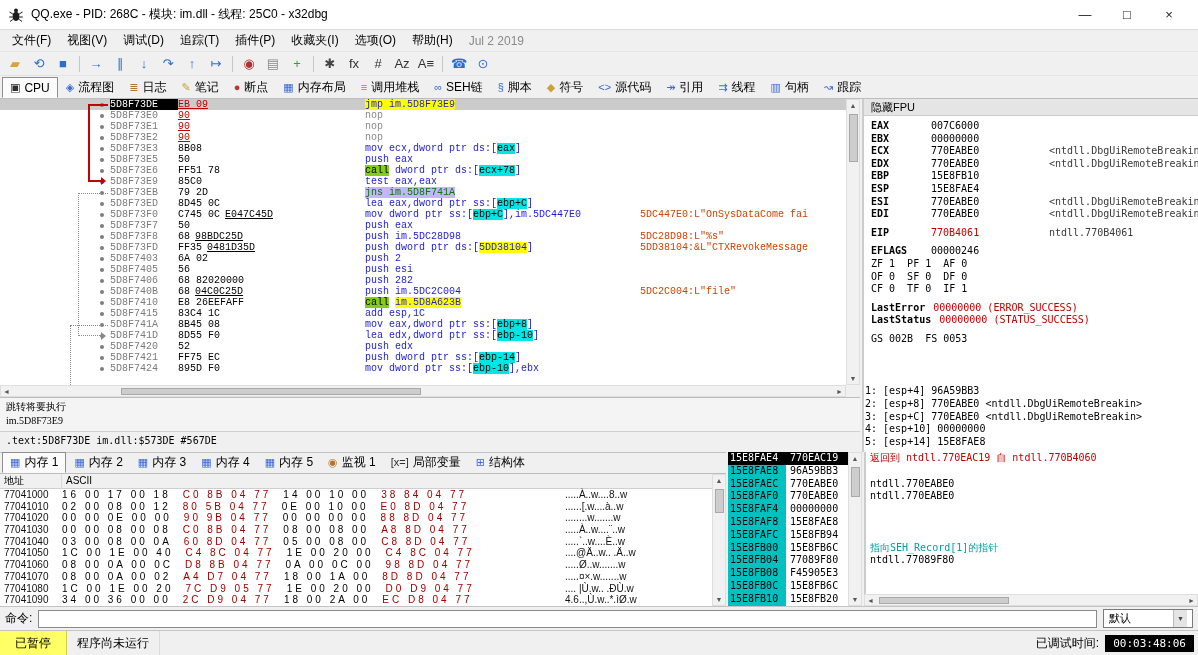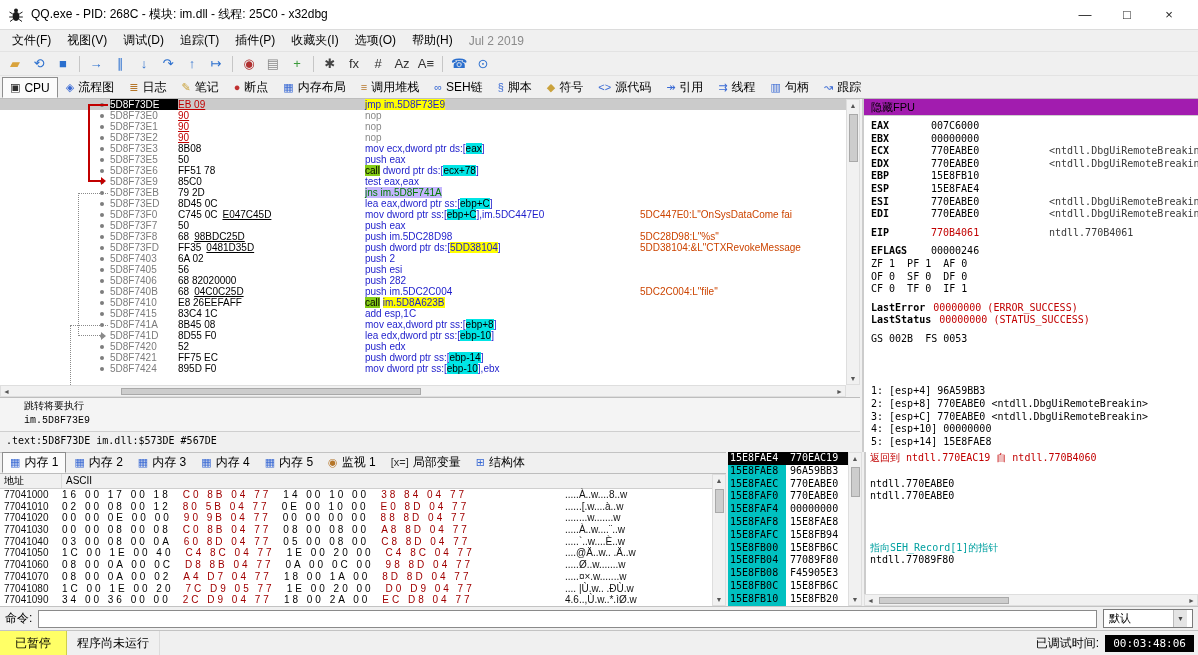--- a/index.html
+++ b/index.html
@@ -24,21 +24,21 @@
 
   
   #tabbar{position:absolute;left:0;top:76px;width:1198px;height:23px;background:#f0f0f0;border-bottom:1px solid #bdbdbd;display:flex;align-items:flex-end;padding:0 2px;gap:1px}
   .tab{display:flex;align-items:center;gap:4px;height:21px;padding:1px 7px;white-space:nowrap}
   .tab.active{background:#fbfbfb;border:1px solid #8e8e8e;border-bottom:1px solid #fbfbfb}
   .tab-ic{font-size:11px;line-height:11px}
   .tab-lb{font-size:12px}
 
   
   #disasm{position:absolute;left:0;top:99px;width:846px;height:286px;background:#fff;overflow:hidden}
-  .drow{display:flex;height:11px;line-height:11px;font-family:Liberation Sans, sans-serif;font-size:10px;white-space:pre}
+  .drow{display:flex;height:11px;line-height:11px;font-family:Liberation Mono, monospace;font-size:10px;white-space:pre}
   .drow.sel{background:#cbcbcb}
   .dgut{width:110px;flex:none;display:flex;justify-content:flex-end;align-items:center;padding-right:6px}
   .bp-dot{width:4px;height:4px;border-radius:50%;background:#7d7d7d}
   .daddr{width:68px;flex:none;color:#7b7b7b}
   .daddr.asel{background:#000;color:#fff}
   .dbytes{width:187px;flex:none}
   .dbytes span{margin-right:5px}
   .dops{width:275px;flex:none}
   .dcomment{flex:1;color:#cc4400;overflow:hidden}
   .bt0{color:#000}.bt1{color:#c10000;text-decoration:underline}.bt2{color:#000;text-decoration:underline}
@@ -50,43 +50,43 @@
   #jump-arrows{position:absolute;left:0;top:0;width:110px;height:286px;pointer-events:none}
   .jl{position:absolute}
 
   
   .vscroll{position:absolute;width:14px;background:#f1f1f1;border:1px solid #dedede;display:flex;flex-direction:column;align-items:center;justify-content:space-between;font-size:7px;color:#555;padding:2px 0}
   .hscroll{position:absolute;height:12px;background:#f1f1f1;border:1px solid #dedede;display:flex;align-items:center;justify-content:space-between;font-size:7px;color:#555;padding:0 2px}
   .vthumb{position:absolute;left:2px;width:9px;background:#cdcdcd;border:1px solid #a9a9a9}
   .hthumb{position:absolute;top:2px;height:7px;background:#cdcdcd;border:1px solid #a9a9a9}
 
   
-  #infopane{position:absolute;left:0;top:397px;width:860px;height:34px;background:#f4f4f4;border-top:1px solid #bdbdbd;font-family:Liberation Mono, monospace;font-size:10px;padding:2px 24px;line-height:14px}
+  #infopane{position:absolute;left:0;top:397px;width:860px;height:34px;background:#f4f4f4;border-top:1px solid #bdbdbd;font-family:Liberation Serif, serif;font-size:10px;padding:2px 6px;line-height:14px}
   #statusline{position:absolute;left:0;top:431px;width:860px;height:21px;background:#f0f0f0;border-top:1px solid #cfcfcf;font-family:"DejaVu Sans Mono",monospace;font-size:10px;padding:3px 6px}
 
   
   #registers{position:absolute;left:862px;top:99px;width:336px;height:353px;background:#fff;border-left:2px solid #cccccc}
-  #reg-header{height:17px;background:#a21caf;border-bottom:1px solid #cfcfcf;font-size:11px;padding:1px 7px}
+  #reg-header{height:17px;background:#e5e5e5;border-bottom:1px solid #cfcfcf;font-size:11px;padding:1px 7px}
   #regs-body{font-family:"DejaVu Sans Mono",monospace;font-size:10px;padding:4px 7px;white-space:pre}
   .rrow{display:flex;height:12.6px;line-height:12.6px}
   .rname{min-width:52px;margin-right:8px;font-weight:bold}
   .rval{min-width:118px}
   .rval.red{color:#c10000}
   .rextra{color:#3a3a3a}
   .rtxt{height:12.6px;line-height:12.6px}
   .rgap{height:6px}
   #calling-row{position:absolute;left:0;bottom:70px;width:100%;height:24px;background:#f0f0f0;border-top:1px solid #cfcfcf;border-bottom:1px solid #cfcfcf;display:flex;align-items:center;gap:4px;padding:0 4px}
   .combo{background:#fff;border:1px solid #7a7a7a;height:19px;display:flex;align-items:center;padding:0 5px;font-size:11px;gap:6px}
   .combo .arrow{margin-left:auto;font-size:7px;color:#444;background:#e4e4e4;border-left:1px solid #bbb;align-self:stretch;display:flex;align-items:center;padding:0 3px}
   #cc-combo{flex:1}
   .spinner{width:36px;background:#fff;border:1px solid #7a7a7a;height:19px;display:flex;align-items:center;padding-left:5px;font-size:11px;position:relative}
   .spin-arrows{position:absolute;right:1px;top:1px;bottom:1px;width:11px;display:flex;flex-direction:column;font-size:5px;color:#444}
   .spin-arrows div{flex:1;background:#e4e4e4;border-left:1px solid #bbb;display:flex;align-items:center;justify-content:center}
   .checkbox{width:11px;height:11px;background:#fff;border:1px solid #707070}
-  #args{position:absolute;left:0;bottom:0;width:100%;height:70px;background:#fff;font-family:"DejaVu Sans Mono",monospace;font-size:10px;line-height:12.8px;padding:3px 7px;white-space:pre;overflow:hidden}
+  #args{position:absolute;left:0;bottom:0;width:100%;height:70px;background:#fff;font-family:"DejaVu Sans Mono",monospace;font-size:10px;line-height:12.8px;padding:3px 1px;white-space:pre;overflow:hidden}
 
   
   #bottomtabs{position:absolute;left:0;top:452px;width:726px;height:22px;background:#f0f0f0;border-top:1px solid #c3c3c3;border-bottom:1px solid #bdbdbd;display:flex;align-items:flex-end;padding:0 2px;gap:1px}
 
   
   #dump{position:absolute;left:0;top:474px;width:712px;height:132px;background:#fff;overflow:hidden}
   #dump-header{height:15px;background:#f0f0f0;border-bottom:1px solid #cfcfcf;display:flex;font-size:10px;line-height:14px}
   #dump-header .h-addr{width:62px;padding-left:4px;border-right:1px solid #dadada}
   #dump-header .h-hex{width:499px;padding-left:4px;border-right:1px solid #dadada}
   #dump-header .h-ascii{flex:1;padding-left:4px}

